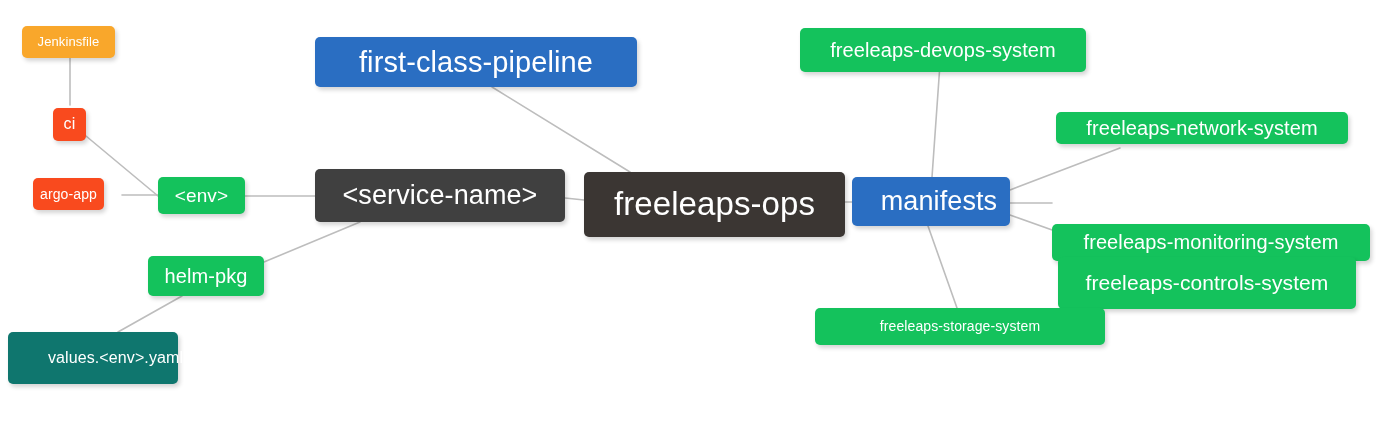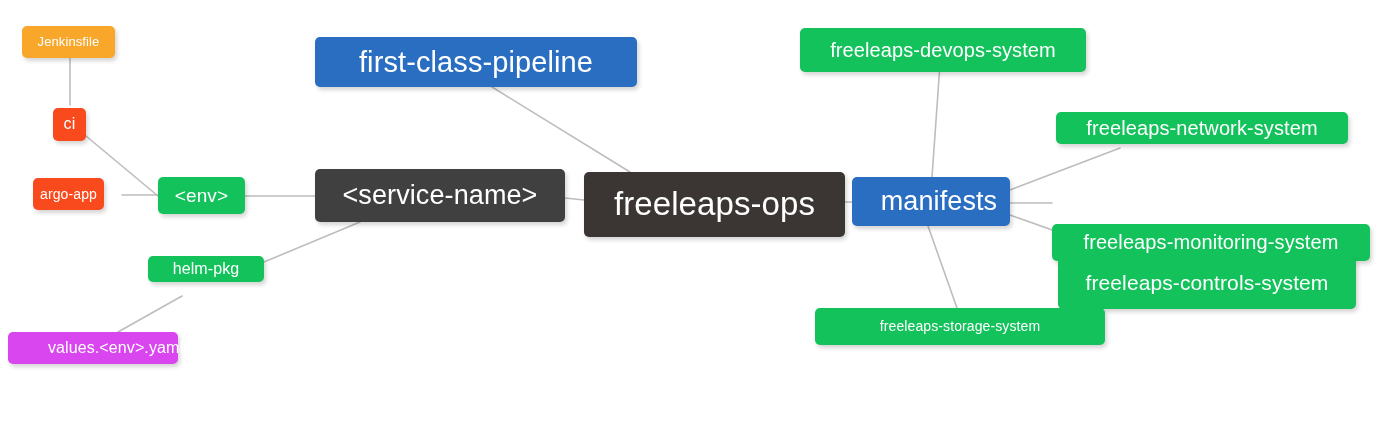--- a/index.html
+++ b/index.html
@@ -82,24 +82,24 @@
       </div>
       <div class="node" style="left: 53px; top: 108px; width: 33px; height: 33px; background: rgb(249, 74, 30); font-size: 16px;">
         <span class="node-label">ci</span>
       </div>
       <div class="node" style="left: 33px; top: 178px; width: 71px; height: 32px; background: rgb(249, 74, 30); font-size: 14px;">
         <span class="node-label">argo-app</span>
       </div>
       <div class="node" style="left: 158px; top: 177px; width: 87px; height: 37px; background: rgb(20, 194, 92); font-size: 19px;">
         <span class="node-label">&lt;env&gt;</span>
       </div>
-      <div class="node" style="left: 148px; top: 256px; width: 116px; height: 26px; background: rgb(20, 194, 92); font-size: 16px;">
+      <div class="node" style="left: 148px; top: 256px; width: 116px; height: 40px; background: rgb(20, 194, 92); font-size: 20px;">
         <span class="node-label">helm-pkg</span>
       </div>
-      <div class="node" style="left: 8px; top: 332px; width: 170px; height: 32px; background: #d946ef; font-size: 16px; padding-left: 45px;">
+      <div class="node" style="left: 8px; top: 332px; width: 170px; height: 52px; background: #0f766e; font-size: 16px; padding-left: 45px;">
         <span class="node-label">values.&lt;env&gt;.yaml</span>
       </div>
       <div class="node" style="left: 315px; top: 37px; width: 322px; height: 50px; background: rgb(42, 110, 194); font-size: 29px;">
         <span class="node-label">first-class-pipeline</span>
       </div>
       <div class="node" style="left: 315px; top: 169px; width: 250px; height: 53px; background: #404040; font-size: 27px;">
         <span class="node-label">&lt;service-name&gt;</span>
       </div>
       <div class="node" style="left: 584px; top: 172px; width: 261px; height: 65px; background: rgb(59, 54, 51); font-size: 33px;">
         <span class="node-label">freeleaps-ops</span>

